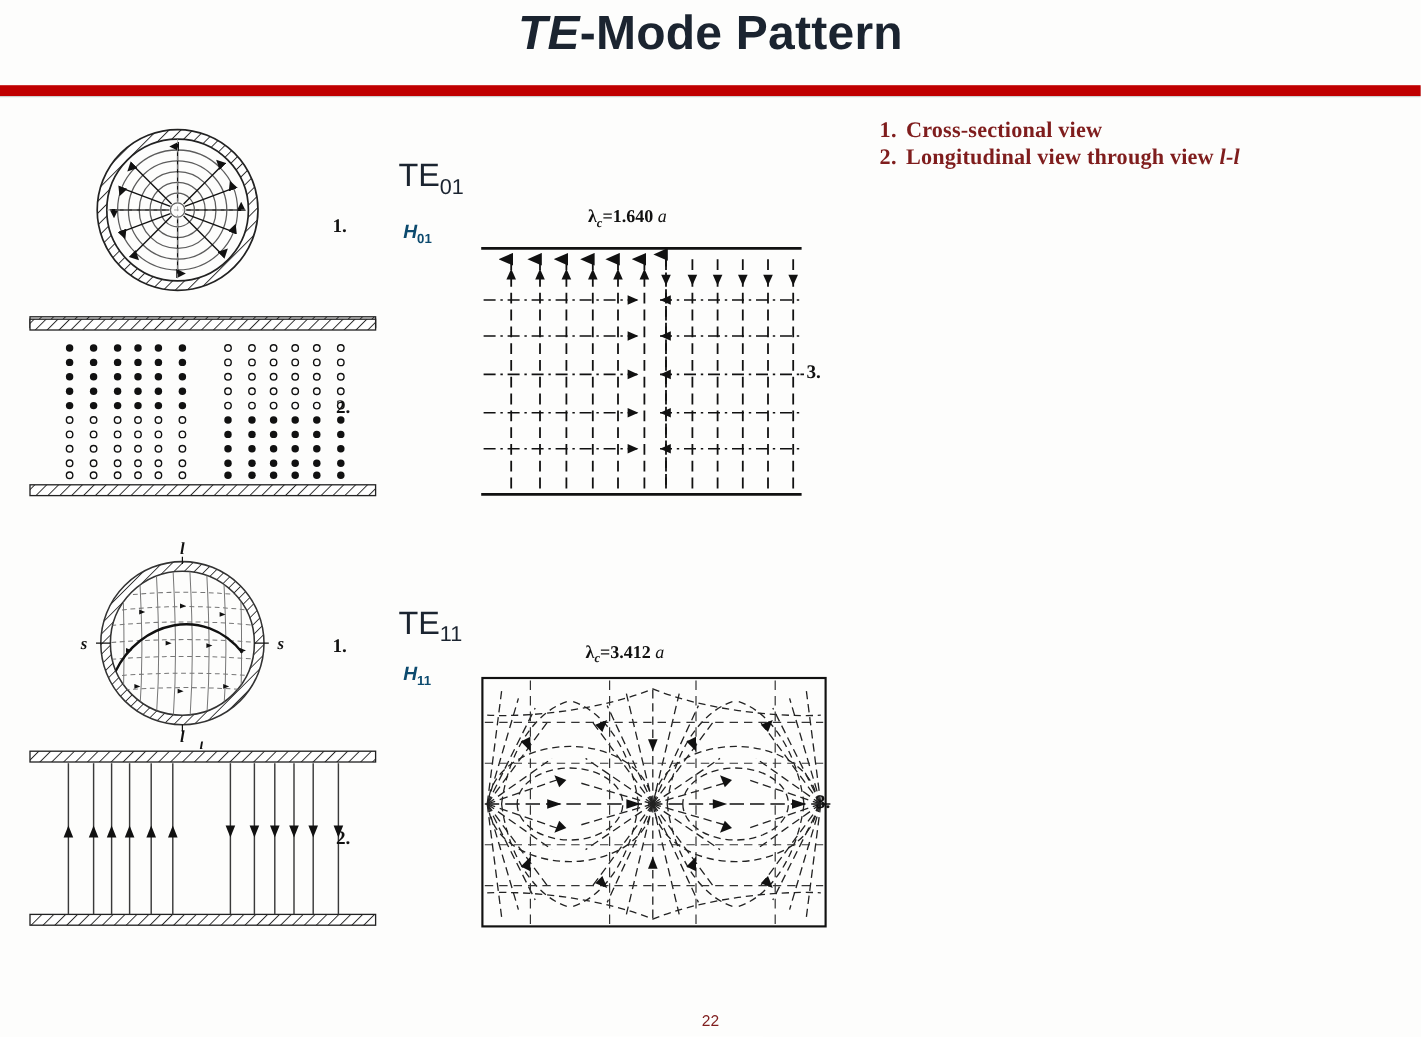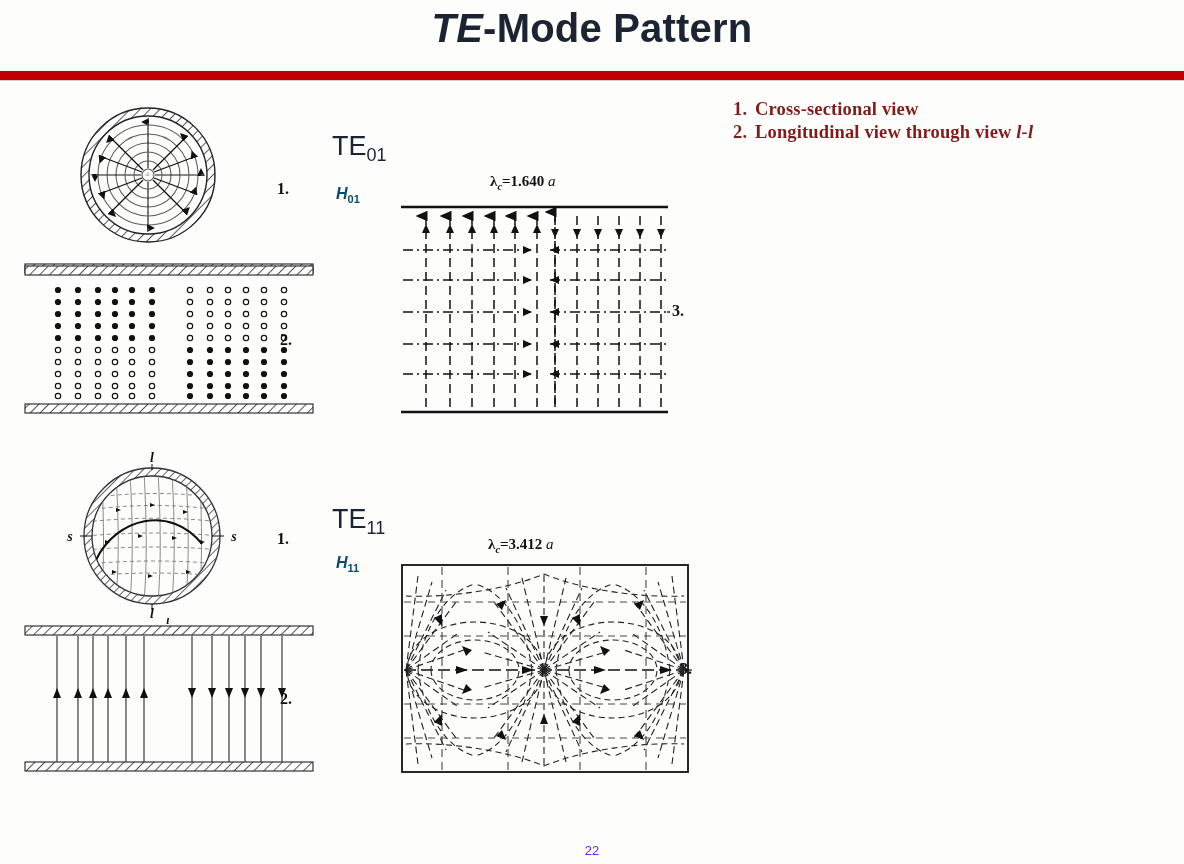--- a/index.html
+++ b/index.html
@@ -106,21 +106,21 @@
     color: #111;
   }
 
   .pg-num {
     position: absolute;
     left: 0;
     top: 843px;
     width: 1184px;
     text-align: center;
     font-size: 13px;
-    color: #6d28d9;
+    color: #7f1d1d;
   }
 </style>
 </head>
 <body>
 
 <div class="slide">
 
   <div class="slide-title"><span class="it">TE</span><span>-Mode Pattern</span></div>
   <div class="title-rule"></div>
 

